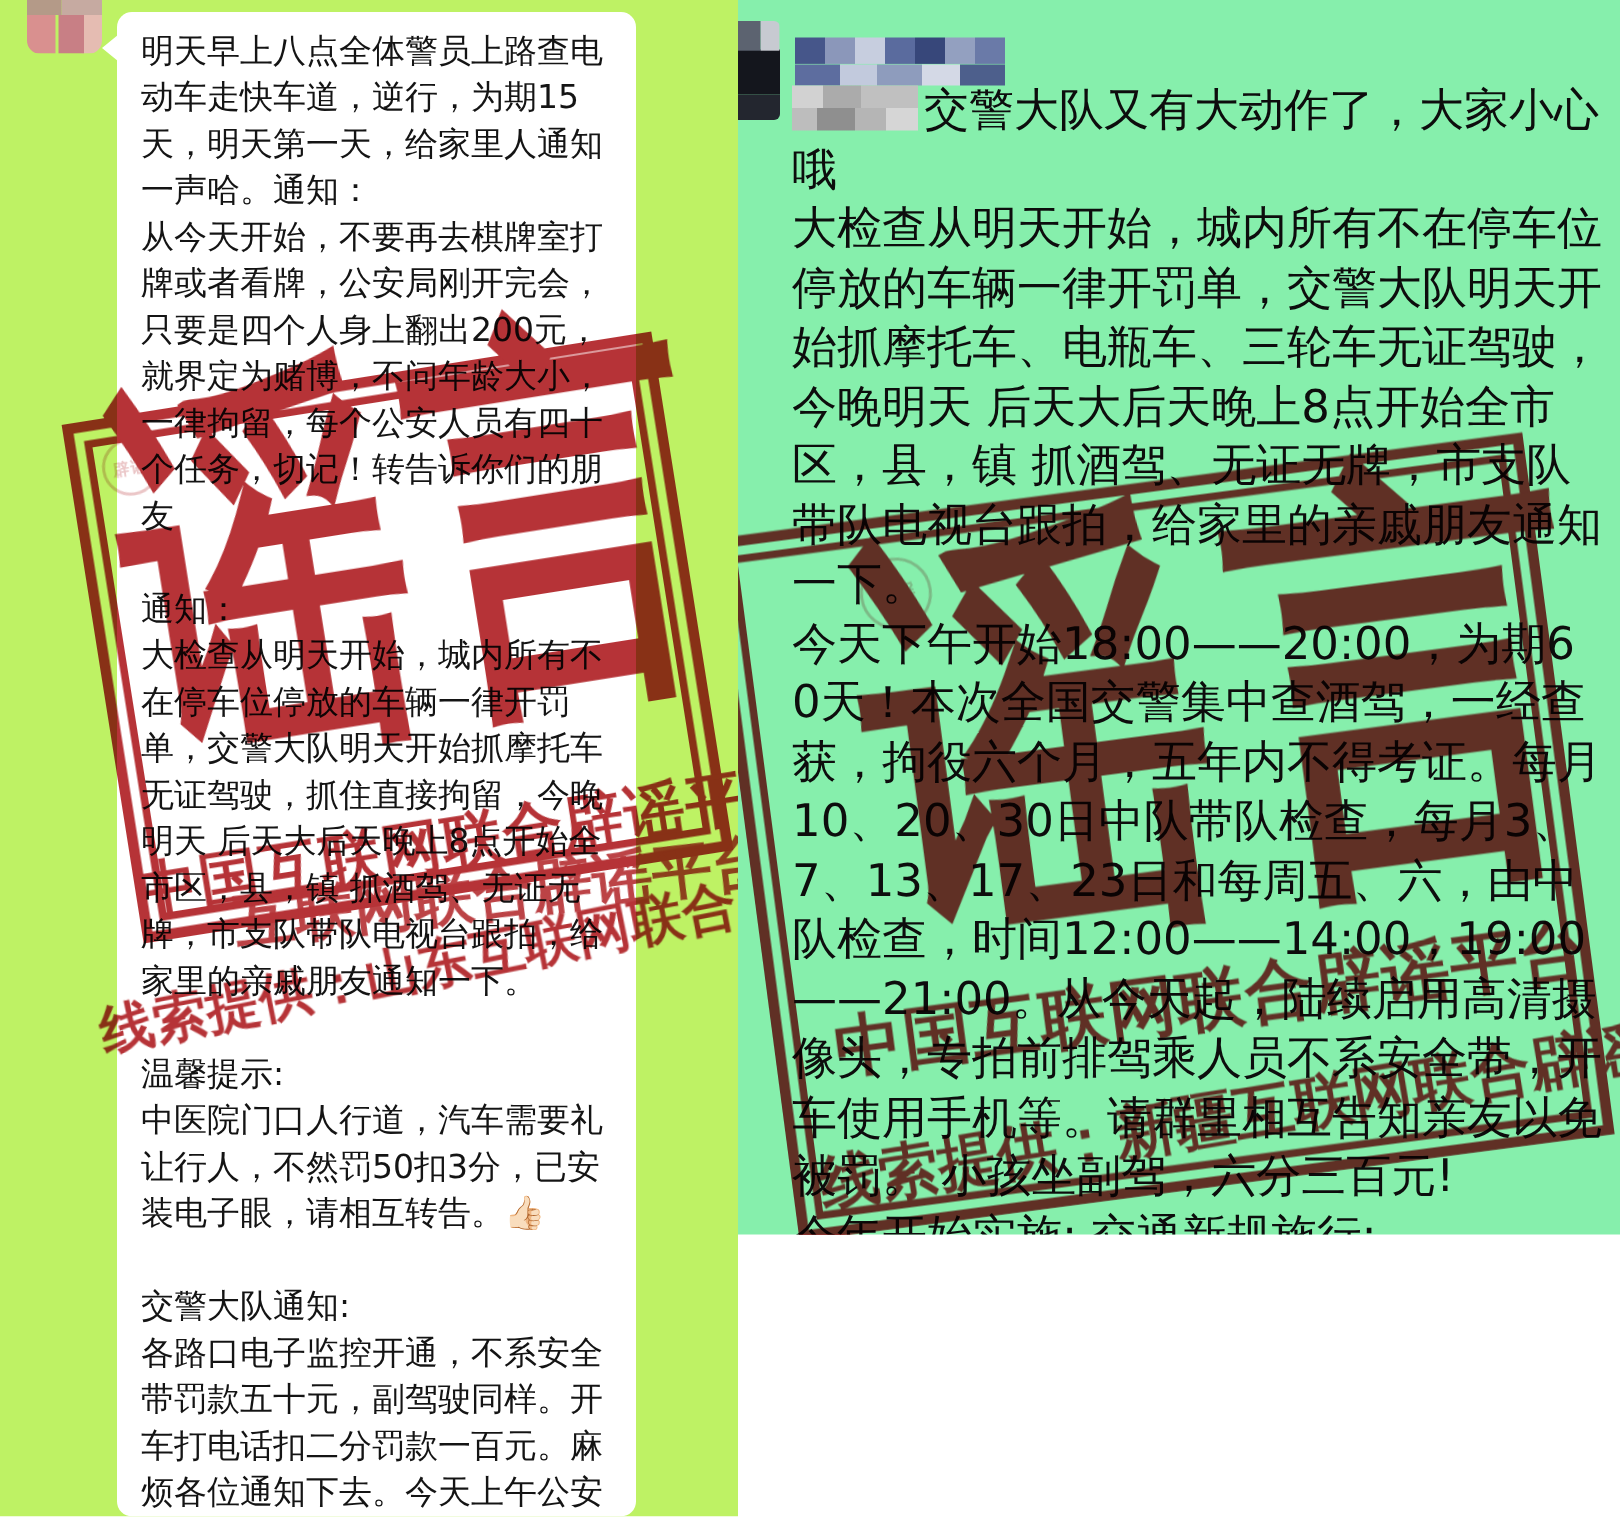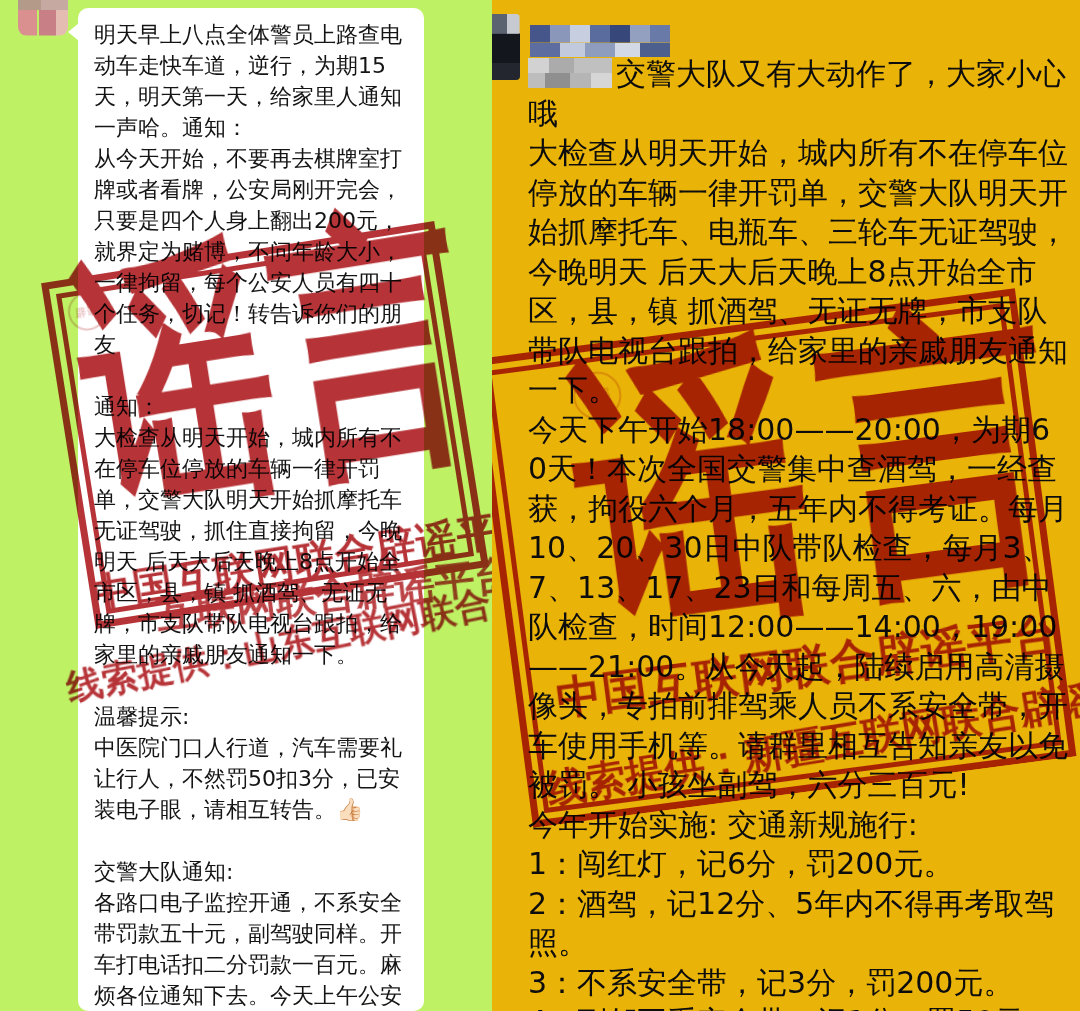--- a/index.html
+++ b/index.html
@@ -35,22 +35,22 @@
     border-right:11px solid #ffffff;
   }
   .bubble-text{
     padding:11px 14px 0 16px;
     font-size:22px;line-height:31px;color:#141414;
     white-space:pre-line;word-break:break-all;
   }
 
   
   .panel-right{
-    position:absolute;left:492px;top:0;width:588px;height:1011px;
-    background:#eab308;overflow:hidden;
+    position:absolute;left:492px;top:0;width:588px;height:823px;
+    background:#86efac;overflow:hidden;
   }
   .avatar-right{
     position:absolute;left:0;top:14px;width:28px;height:66px;
     border-radius:0 4px 4px 0;
     background:
       linear-gradient(#5c6370,#5c6370) 0 0/55% 30% no-repeat,
       linear-gradient(#c7cad1,#c7cad1) 100% 0/45% 30% no-repeat,
       linear-gradient(#14161d,#14161d) 0 52%/100% 46% no-repeat,
       linear-gradient(#23262f,#23262f) 0 100%/100% 26% no-repeat;
   }

